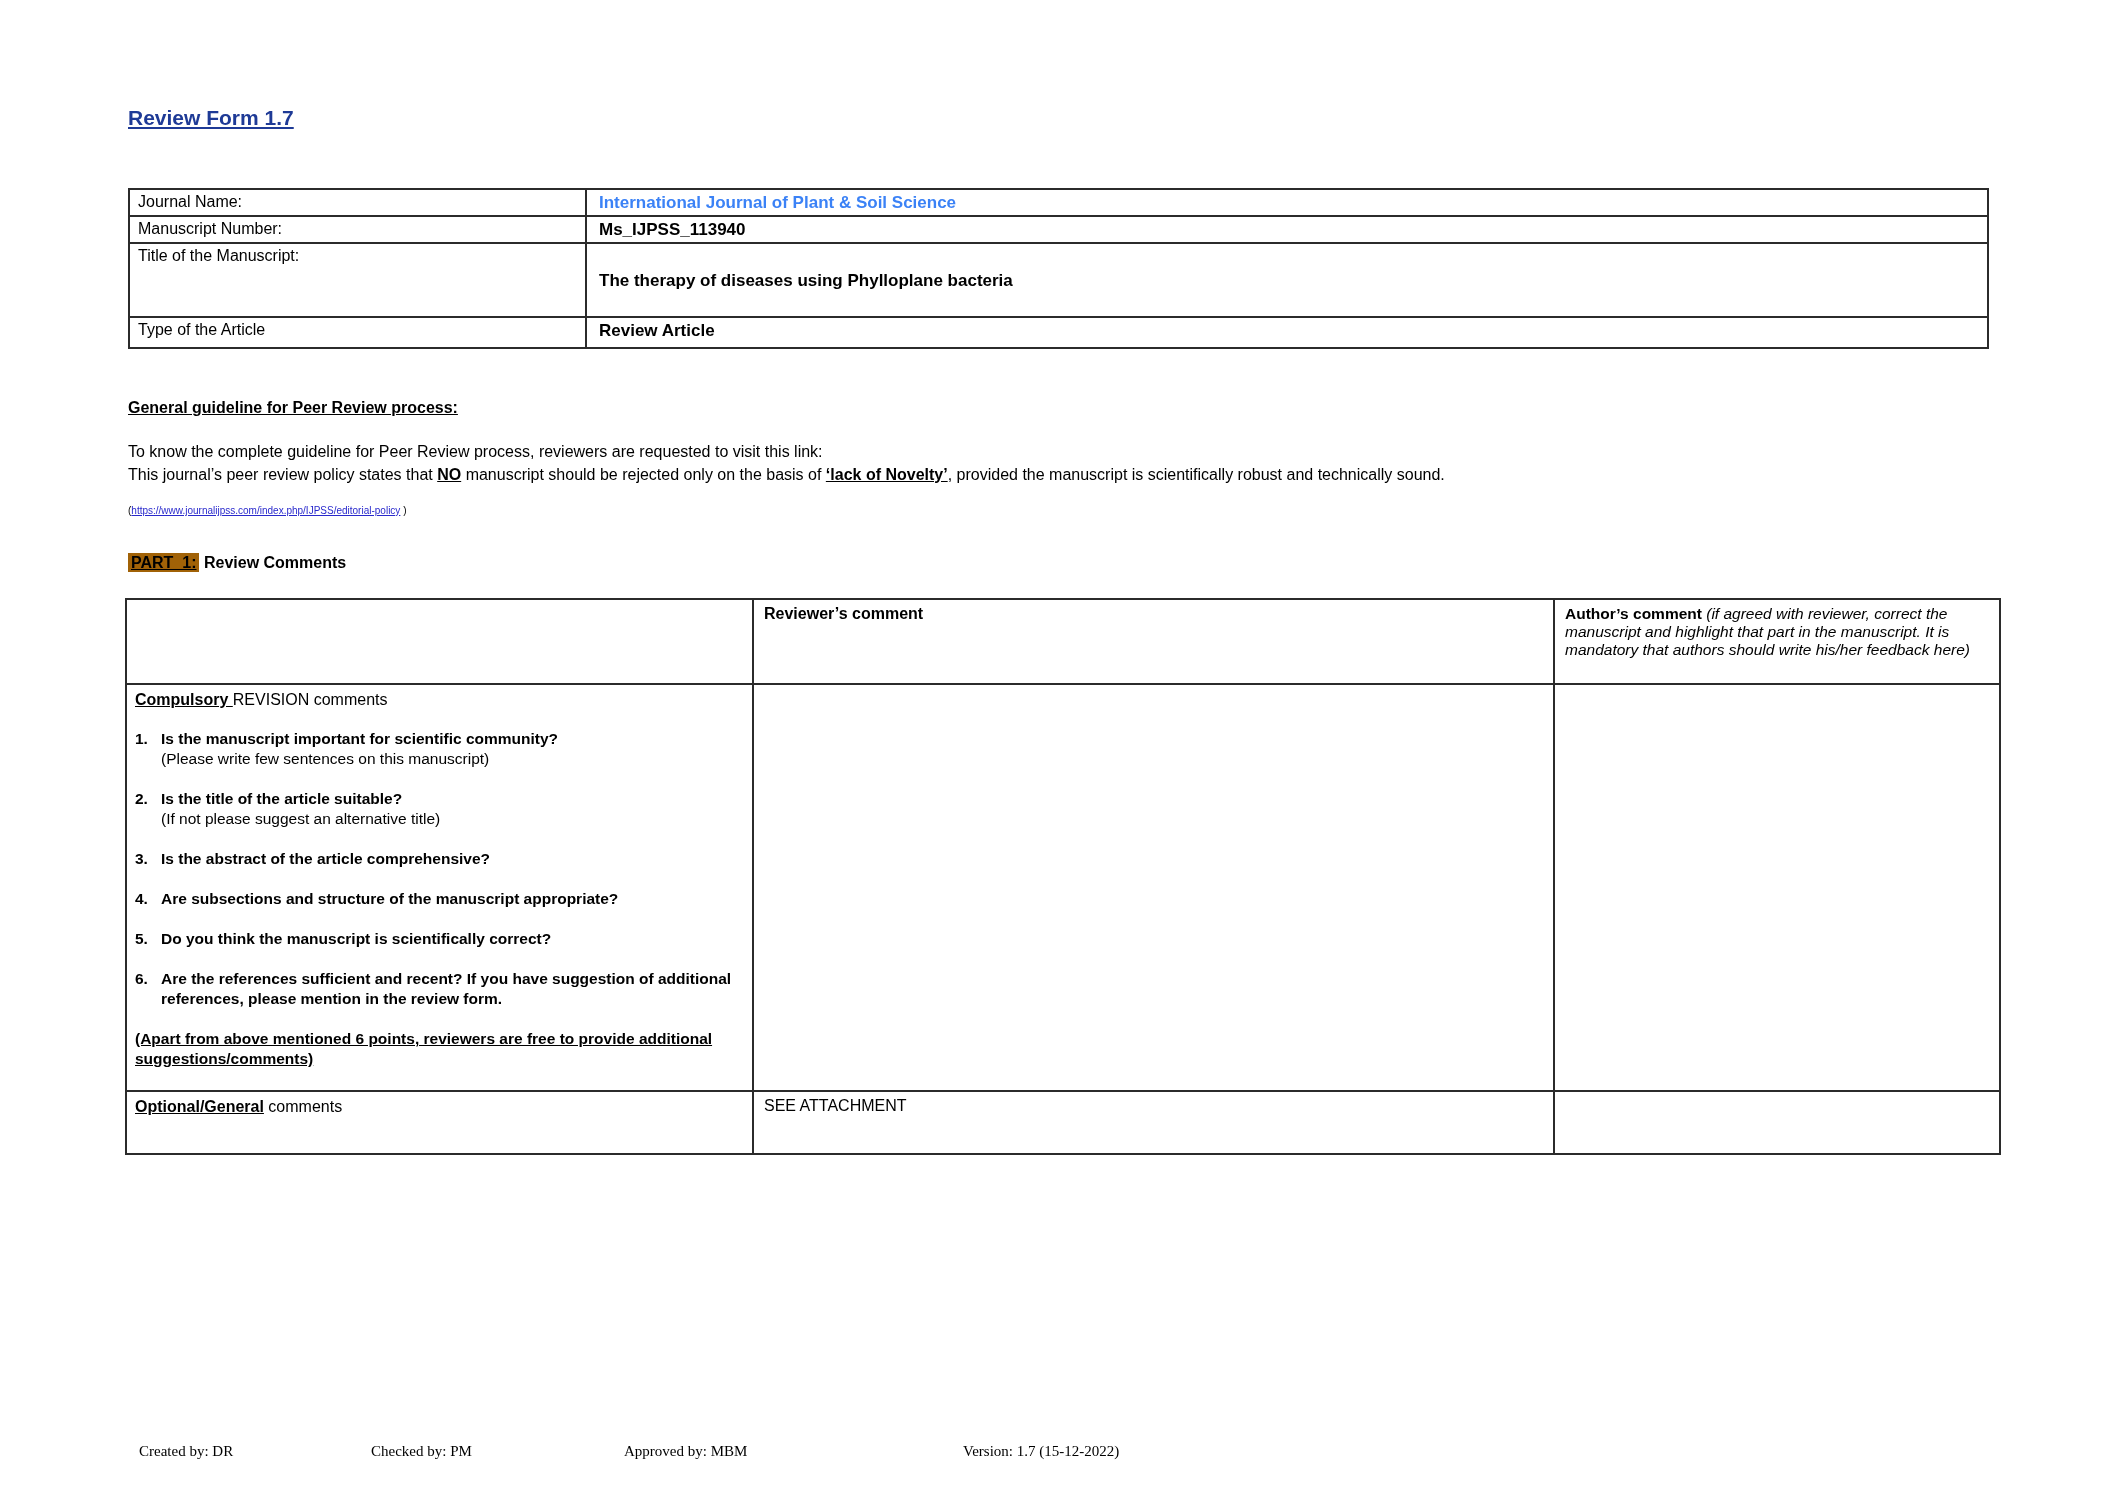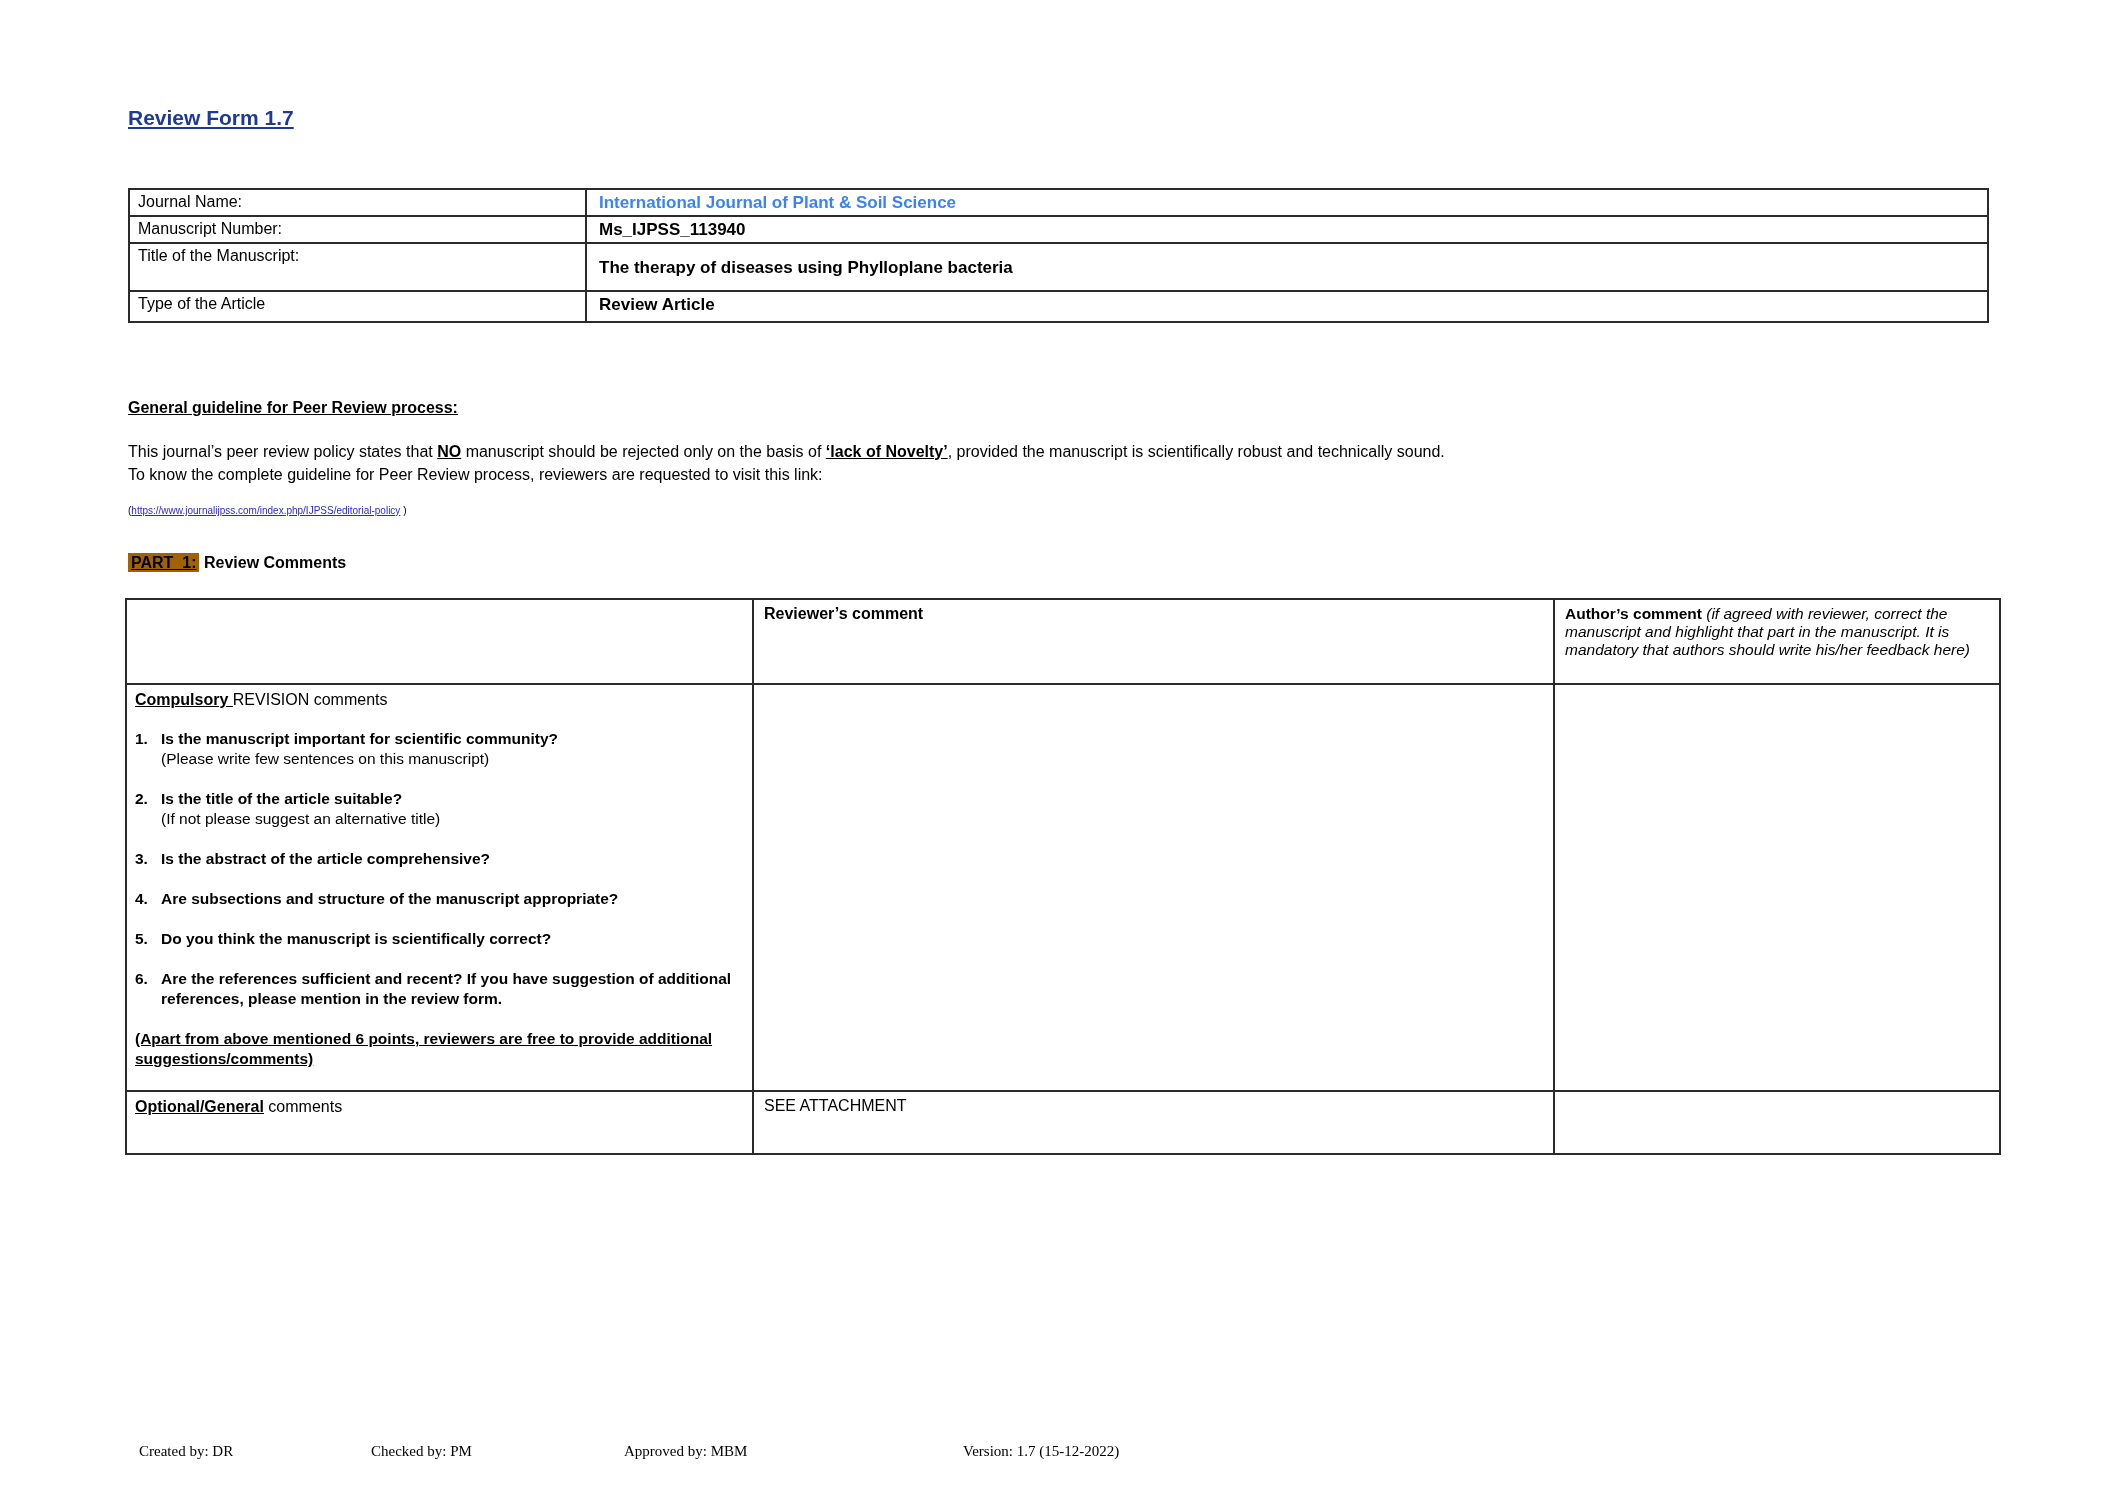--- a/index.html
+++ b/index.html
@@ -79,36 +79,36 @@
       </colgroup>
     <tbody>
         <tr style="height:26px">
       <td class="lbl">Journal Name:</td>
       <td class="val val-blue">International Journal of Plant &amp; Soil Science</td>
     </tr>
     <tr style="height:15px">
       <td class="lbl">Manuscript Number:</td>
       <td class="val">Ms_IJPSS_113940</td>
     </tr>
-    <tr style="height:48px">
+    <tr style="height:74px">
       <td class="lbl">Title of the Manuscript:</td>
       <td class="val v-mid">The therapy of diseases using Phylloplane bacteria</td>
     </tr>
     <tr style="height:31px">
       <td class="lbl">Type of the Article</td>
       <td class="val">Review Article</td>
     </tr>
   </tbody>
     </table>
 
   <div class="guide-head">General guideline for Peer Review process:</div>
 
   <div class="guide-para">
+    <div>To know the complete guideline for Peer Review process, reviewers are requested to visit this link:</div>
     <div><span>This journal’s peer review policy states that </span><span class="bu">NO</span><span> manuscript should be rejected only on the basis of </span><span class="bu">‘lack of Novelty’</span><span>, provided the manuscript is scientifically robust and technically sound.</span></div>
-    <div>To know the complete guideline for Peer Review process, reviewers are requested to visit this link:</div>
   </div>
 
   <div class="link-line">
     <span class="pre">(</span><a>https://www.journalijpss.com/index.php/IJPSS/editorial-policy</a><span class="pre"> )</span>
   </div>
 
   <div class="part-line">
     <span class="hl">PART  1:</span><span class="pre"> Review Comments</span>
   </div>
 

